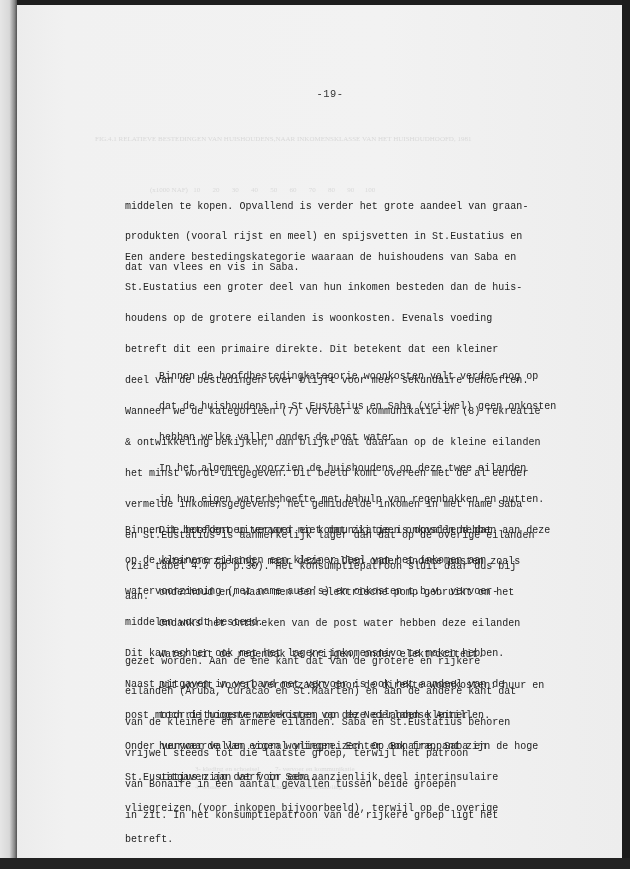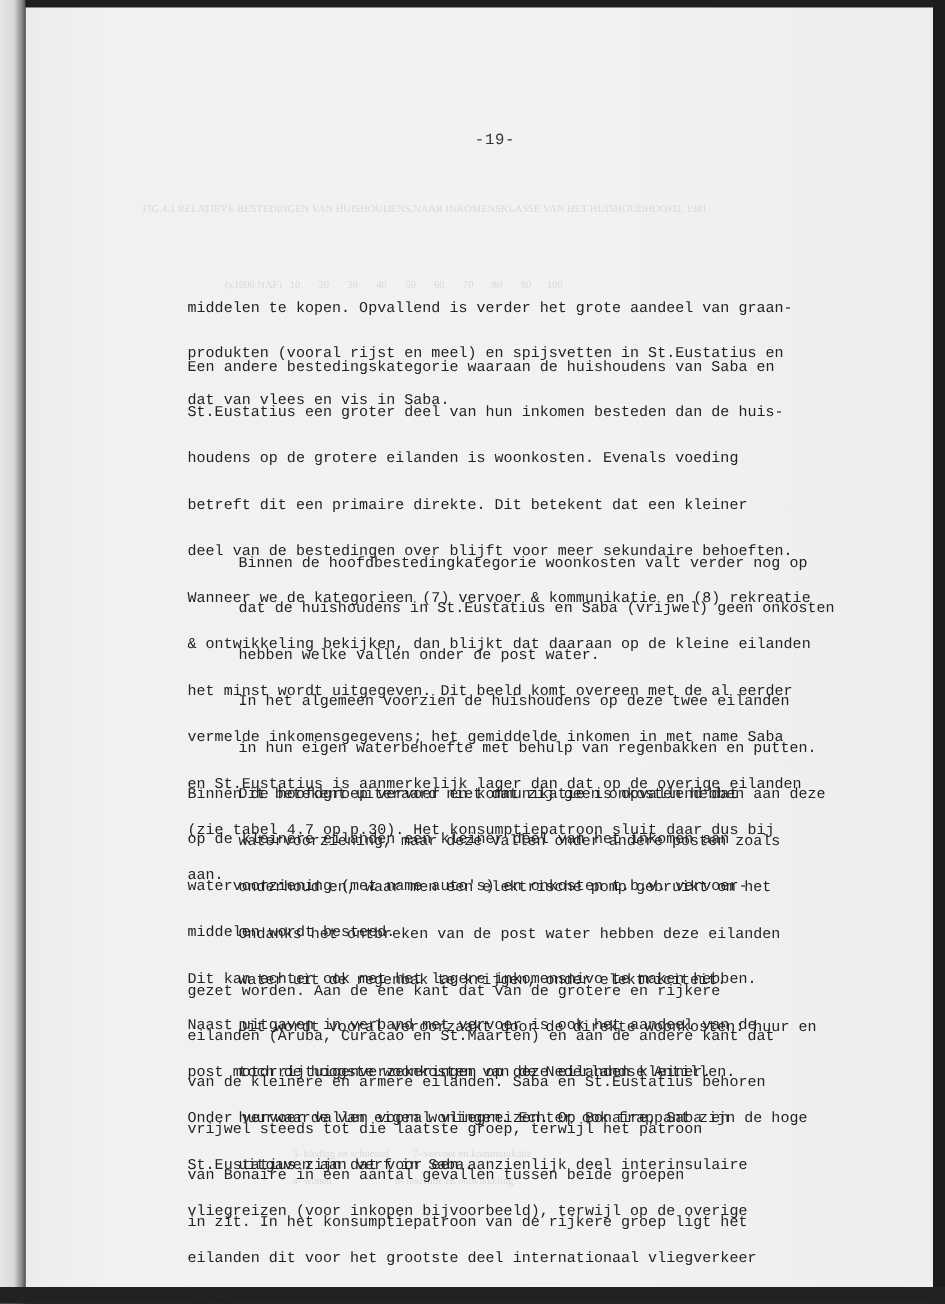--- a/index.html
+++ b/index.html
@@ -49,21 +49,21 @@
 <div class="bleed" style="left:195px; top:770px;">4- wonen                        8- rekreatie en ontwikkeling</div>
 
 <div class="page-number">-19-</div>
 
 <div class="para" style="top:181px;">
   <span class="line">middelen te kopen. Opvallend is verder het grote aandeel van graan-</span>
   <span class="line">produkten (vooral rijst en meel) en spijsvetten in St.Eustatius en</span>
   <span class="line">dat van vlees en vis in Saba.</span>
 </div>
 
-<div class="para" style="top:220px;">
+<div class="para" style="top:232px;">
   <span class="line">Een andere bestedingskategorie waaraan de huishoudens van Saba en</span>
   <span class="line">St.Eustatius een groter deel van hun inkomen besteden dan de huis-</span>
   <span class="line">houdens op de grotere eilanden is woonkosten. Evenals voeding</span>
   <span class="line">betreft dit een primaire direkte. Dit betekent dat een kleiner</span>
   <span class="line">deel van de bestedingen over blijft voor meer sekundaire behoeften.</span>
   <span class="line">Wanneer we de kategorieen (7) vervoer &amp; kommunikatie en (8) rekreatie</span>
   <span class="line">&amp; ontwikkeling bekijken, dan blijkt dat daaraan op de kleine eilanden</span>
   <span class="line">het minst wordt uitgegeven. Dit beeld komt overeen met de al eerder</span>
   <span class="line">vermelde inkomensgegevens; het gemiddelde inkomen in met name Saba</span>
   <span class="line">en St.Eustatius is aanmerkelijk lager dan dat op de overige eilanden</span>
@@ -92,21 +92,20 @@
   <span class="line">Binnen de hoofdgroep vervoer en kommunikatie is opvallend dat</span>
   <span class="line">op de kleinere eilanden een kleiner deel van het inkomen aan</span>
   <span class="line">watervoorziening (met name auto's) en onkosten t.b.v. vervoer-</span>
   <span class="line">middelen wordt besteed.</span>
   <span class="line">Dit kan echter ook met het lagere inkomensnivo te maken hebben.</span>
   <span class="line">Naast uitgaven in verband met vervoer is ook het aandeel van de</span>
   <span class="line">post motorrijtuigenverzekeringen op deze eilanden kleiner.</span>
   <span class="line">Onder vervoer vallen vooral vliegreizen. Op Bonaire, Saba en</span>
   <span class="line">St.Eustatius zijn dat voor een aanzienlijk deel interinsulaire</span>
   <span class="line">vliegreizen (voor inkopen bijvoorbeeld), terwijl op de overige</span>
-  <span class="line">eilanden dit voor het grootste deel internationaal vliegverkeer</span>
   <span class="line">betreft.</span>
 </div>
 
 <div class="para" style="top:636px;">
   <span class="line">gezet worden. Aan de ene kant dat van de grotere en rijkere</span>
   <span class="line">eilanden (Aruba, Curacao en St.Maarten) en aan de andere kant dat</span>
   <span class="line">van de kleinere en armere eilanden. Saba en St.Eustatius behoren</span>
   <span class="line">vrijwel steeds tot die laatste groep, terwijl het patroon</span>
   <span class="line">van Bonaire in een aantal gevallen tussen beide groepen</span>
   <span class="line">in zit. In het konsumptiepatroon van de rijkere groep ligt het</span>

